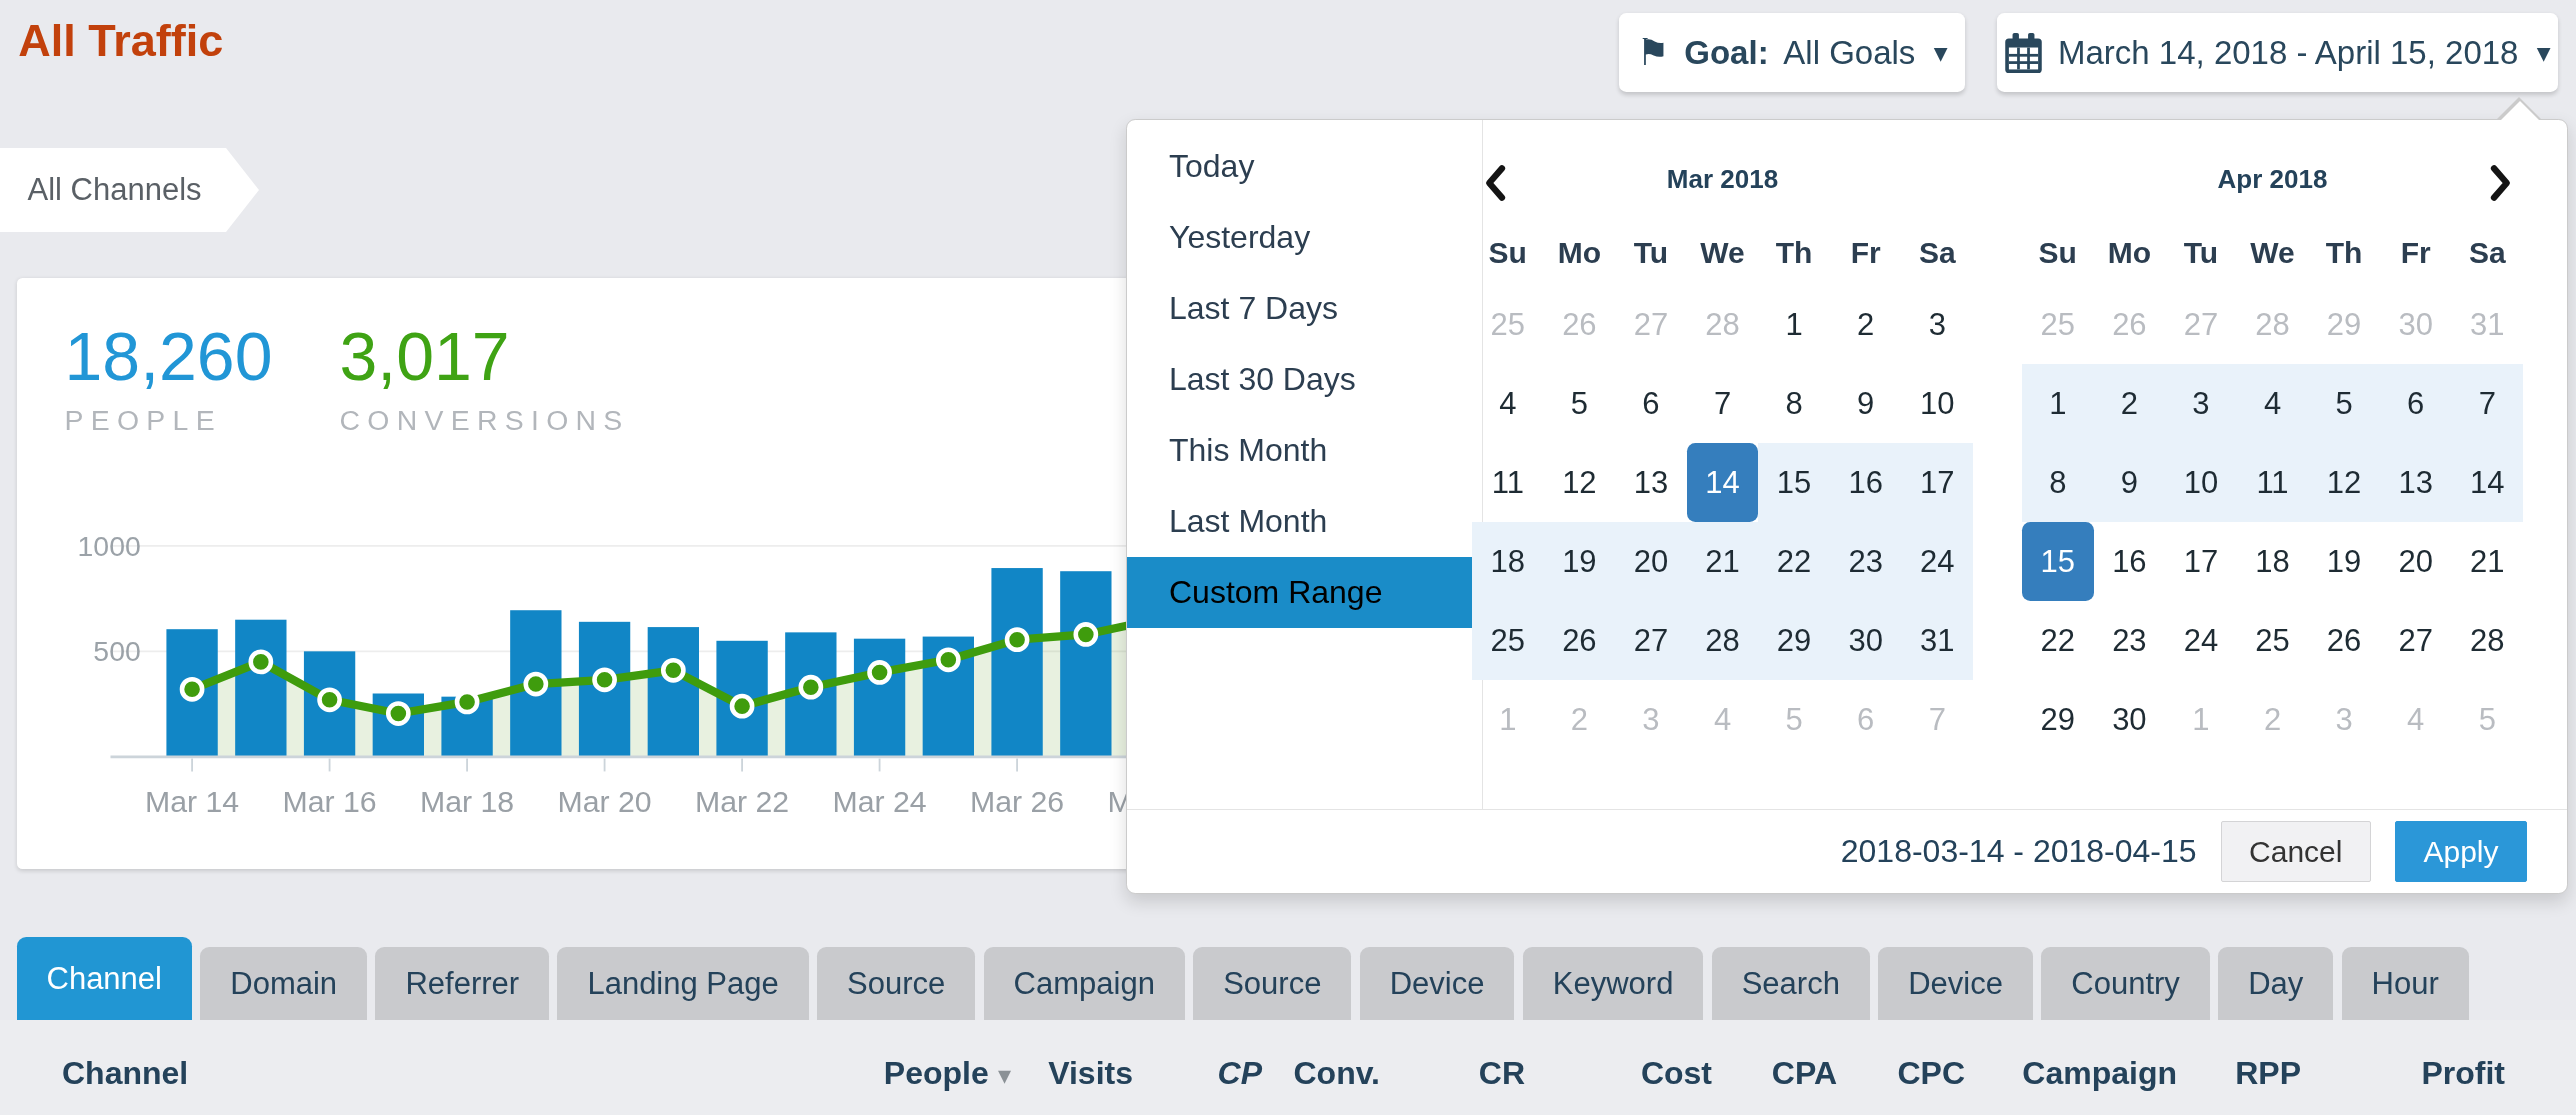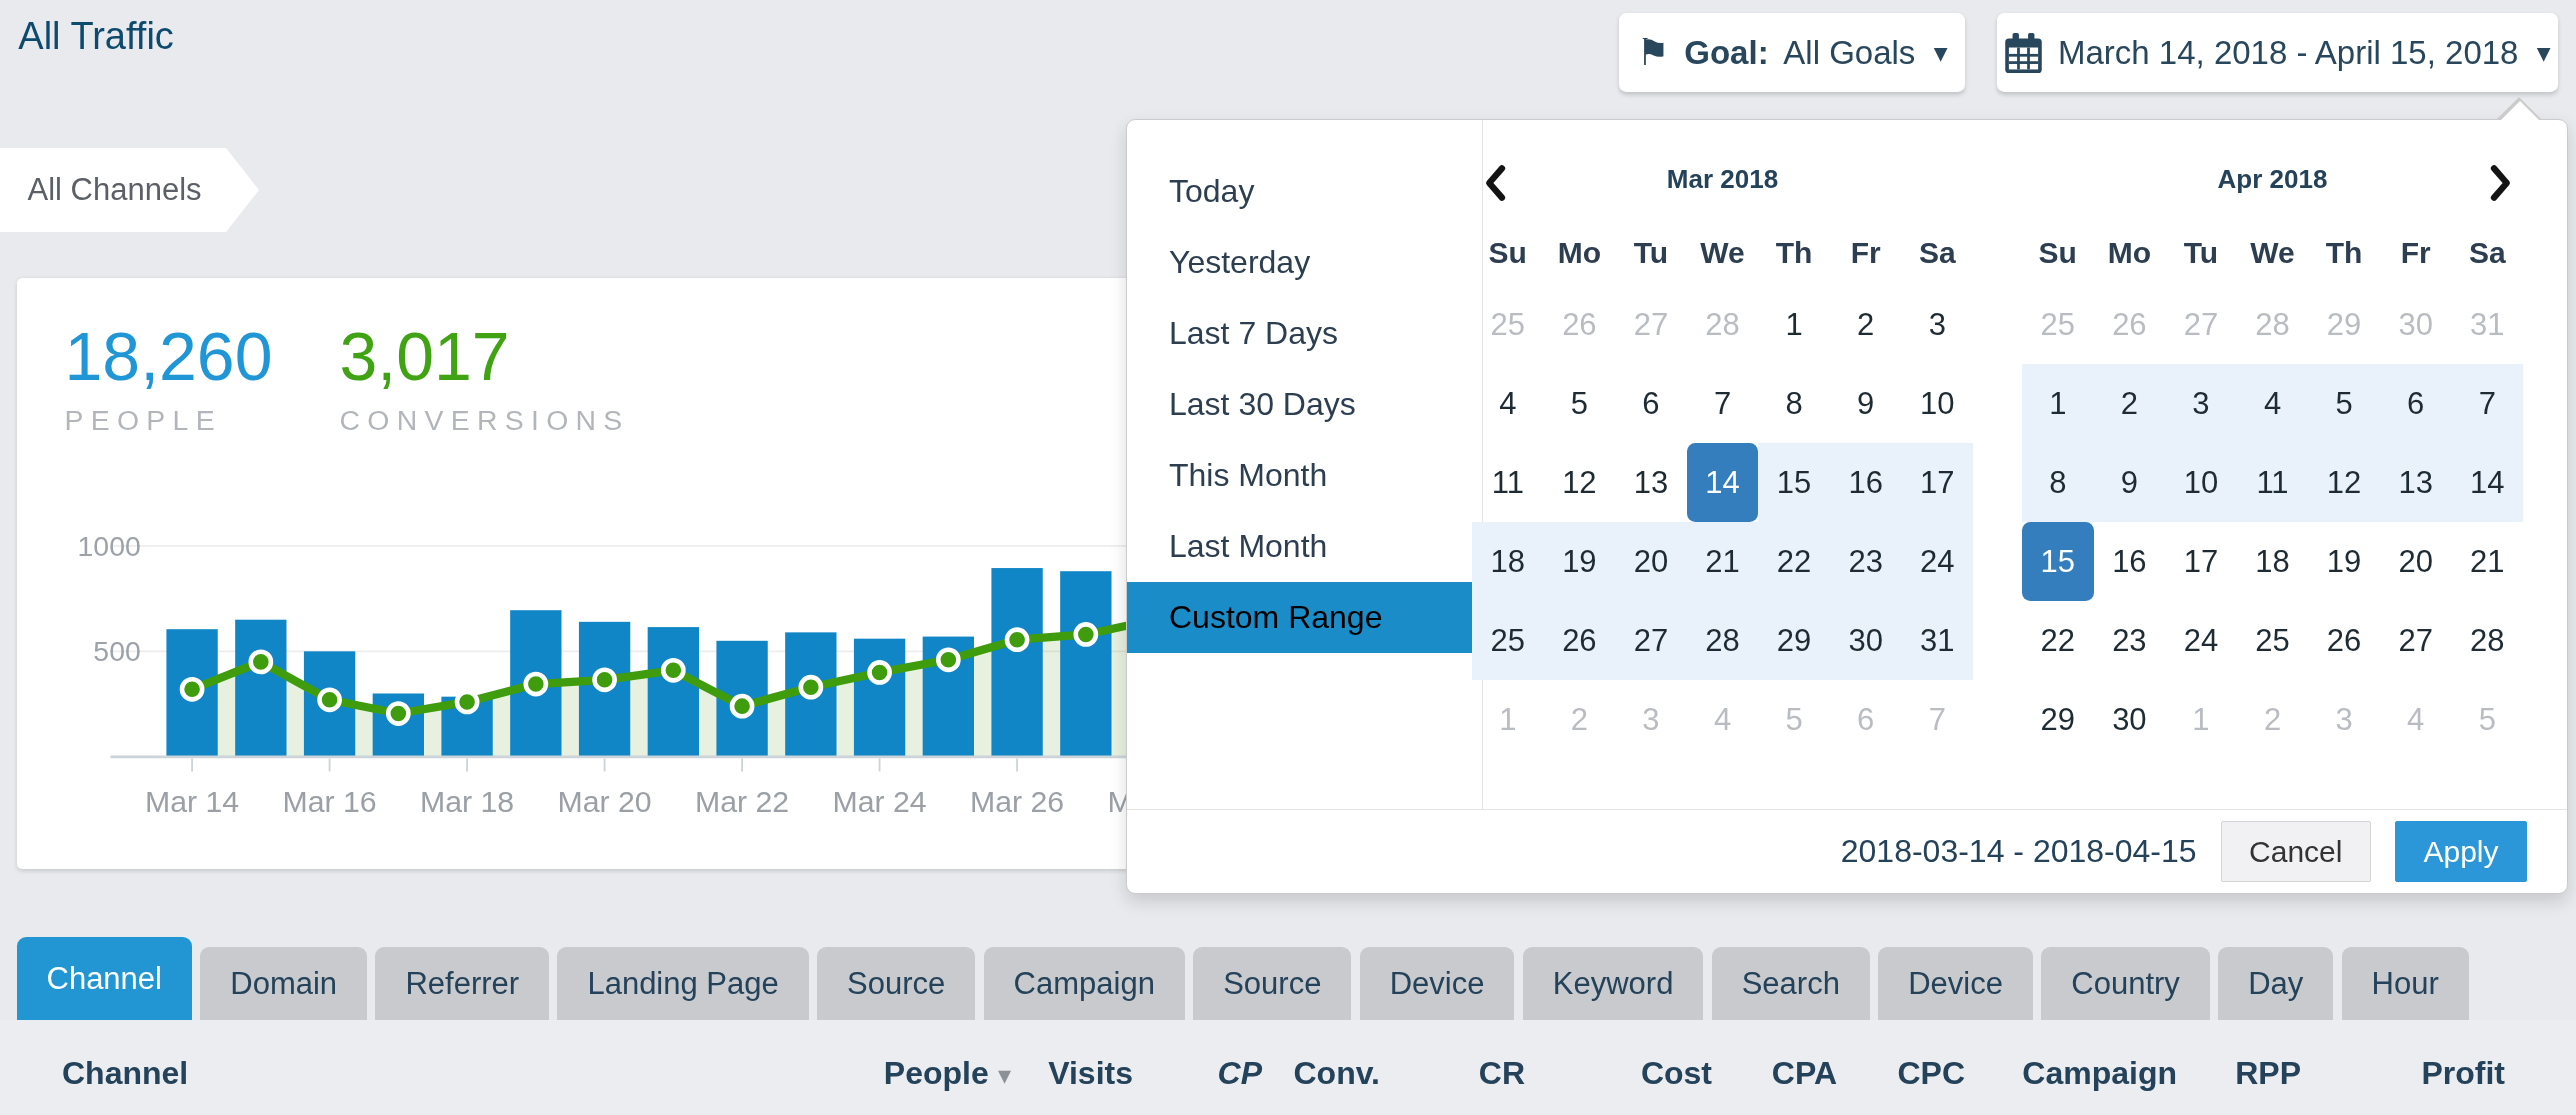--- a/index.html
+++ b/index.html
@@ -1,19 +1,19 @@
 <!DOCTYPE html>
 <html style="font-size:14.7px"><head>
 <meta charset="utf-8">
 <style>
   html,body{margin:0;padding:0;background:#e9eaee;}
   .screen{position:relative;width:2576px;height:1115px;background:#e9eaee;overflow:hidden;
           font-family:"Liberation Sans",sans-serif;color:#24425a;}
   
-  .page-title{position:absolute;left:18.3px;top:14.7px;font-size:38px;color:#0c4a6e;}
+  .page-title{position:absolute;left:18.3px;top:14.7px;font-size:45px;color:#c2410c;font-weight:bold;}
   .top-btn{position:absolute;top:13px;height:79px;background:#fff;border-radius:7.3px;
            box-shadow:0 2.8px 4.6px rgba(0,0,0,.16);display:flex;align-items:center;
            justify-content:center;gap:14.7px;font-size:33px;color:#29475c;cursor:pointer;box-sizing:border-box;}
   .goal-btn{left:1619px;width:346px;}
   .date-btn{left:1997px;width:561px;align-items:center;}
   .btn-caret{font-size:27.5px;color:#29475c;margin-left:3.7px;}
   .flag-glyph{font-size:37px;line-height:37px;}
   .bold{font-weight:bold;}
   
   .crumb{position:absolute;left:0;top:148px;height:84px;background:#fff;display:flex;align-items:center;
@@ -32,21 +32,21 @@
   .v-conv{color:#3fa314;}
   #chart-svg{position:absolute;left:27.5px;top:245px;}
   
   .picker{position:absolute;left:1126px;top:119px;width:1442px;height:775px;background:#fff;
           border:1.8px solid #cbcbcb;border-radius:9.2px;box-shadow:0 7.3px 16.5px rgba(0,0,0,.14);z-index:20;box-sizing:border-box;}
   .picker::before{content:"";position:absolute;top:-23px;right:26px;width:0;height:0;
           border-left:22px solid transparent;border-right:22px solid transparent;border-bottom:22px solid #cbcbcb;}
   .picker::after{content:"";position:absolute;top:-19px;right:27.5px;width:0;height:0;
           border-left:20px solid transparent;border-right:20px solid transparent;border-bottom:20px solid #fff;}
   .picker-menu{position:absolute;left:0;top:0;bottom:83px;width:356px;border-right:1.8px solid #e4e4e4;
-          padding-top:36px;box-sizing:border-box;}
+          padding-top:11px;box-sizing:border-box;}
   .menu-item{height:71px;line-height:71px;padding-left:42px;font-size:32px;color:#2c3e50;cursor:pointer;}
   .menu-item.active{background:#1a8cc8;color:#000000;}
   .cal{position:absolute;top:37px;width:501px;}
   .cal-head{position:relative;height:51px;}
   .cal-title{position:absolute;left:0;right:0;text-align:center;top:7.3px;font-size:26px;font-weight:bold;color:#24425a;}
   .cal-nav{position:absolute;top:5.5px;width:37px;height:40px;cursor:pointer;}
   .cal-nav.prev{left:5.5px;}
   .cal-nav.next{right:5.5px;}
   .wk-row,.day-row{display:flex;}
   .wk-row{margin-top:13px;}

